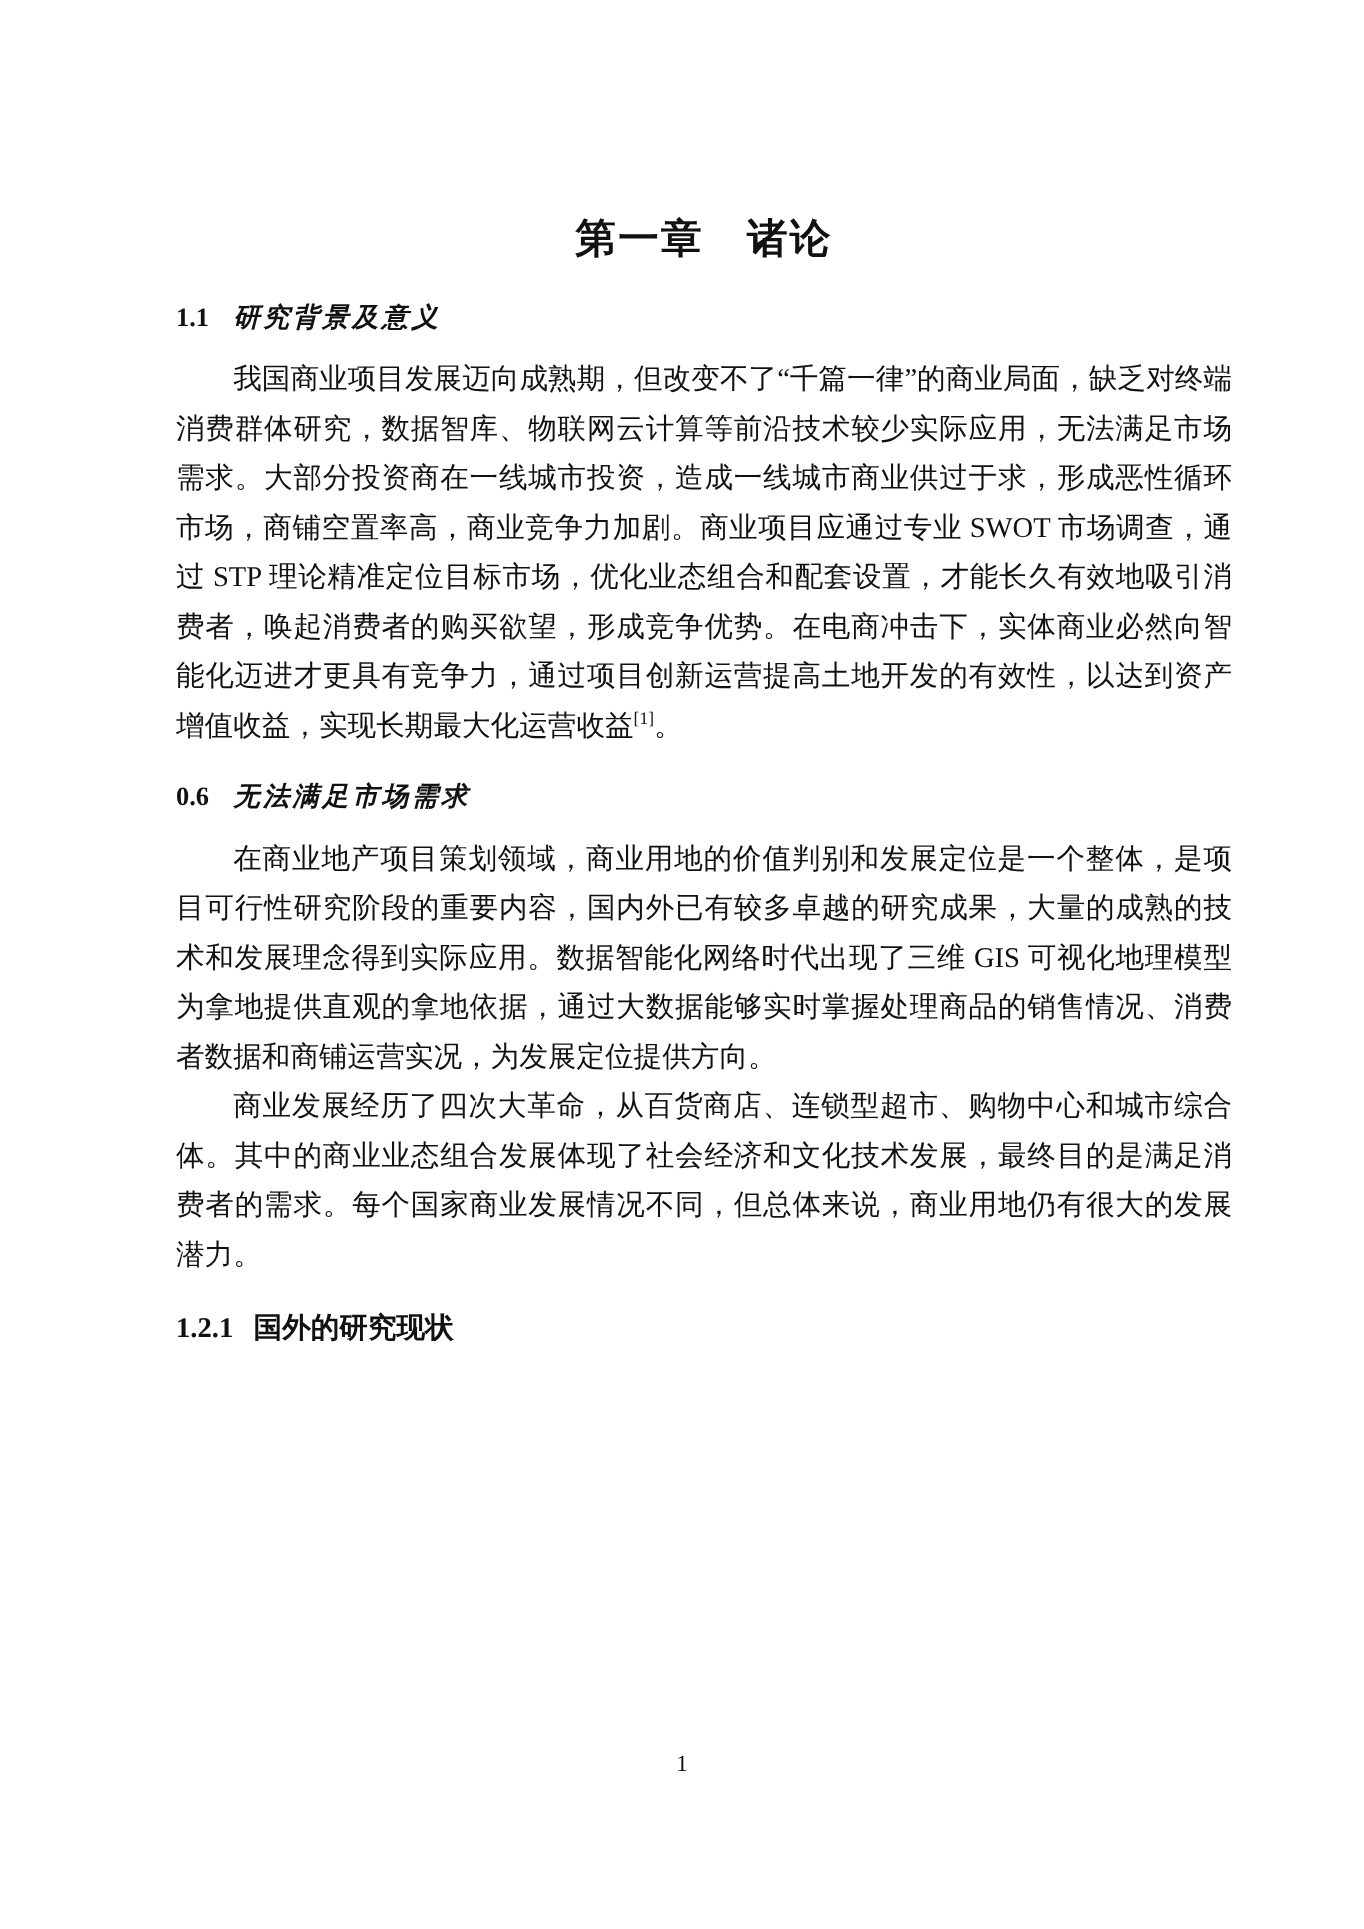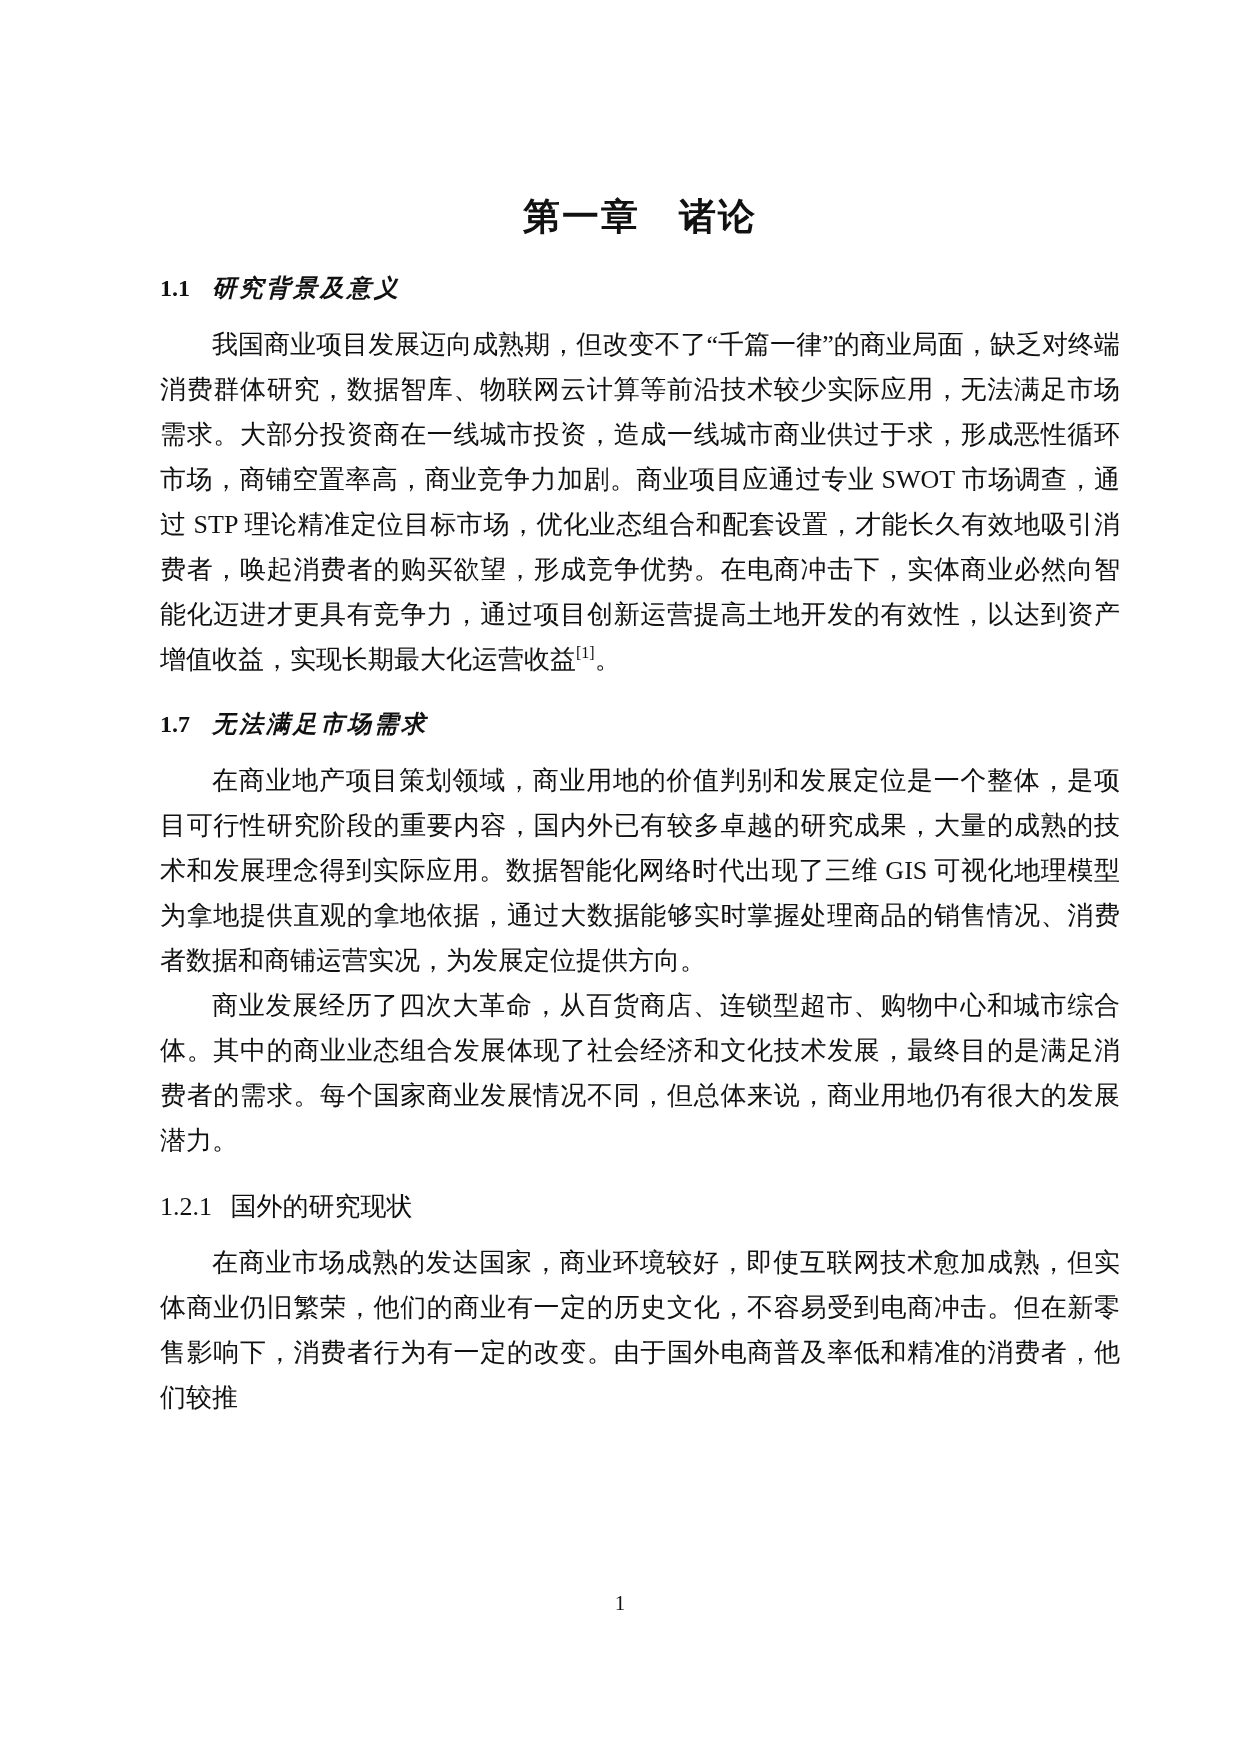--- a/index.html
+++ b/index.html
@@ -39,21 +39,21 @@
     font-style: normal;
     margin-right: 16px;
   }
   h2.sec .sec-title {
     
     font-style: italic;
     letter-spacing: 3px;
   }
   h3.subsec {
     font-size: 26px;
-    font-weight: normal;
+    font-weight: bold;
     margin: 26px 0 16px 0;
   }
   h3.subsec .sec-num {
     margin-right: 12px;
   }
   p.body-para {
     font-size: 26px;
     line-height: 45px;
     margin: 0;
     text-align: justify;
@@ -84,31 +84,30 @@
 
     <h2 class="sec">
       <span class="sec-num">1.1</span>
       <span class="sec-title">研究背景及意义</span>
     </h2>
 
 
     <p class="body-para"><span>我国商业项目发展迈向成熟期，但改变不了“千篇一律”的商业局面，缺乏对终端消费群体研究，数据智库、物联网云计算等前沿技术较少实际应用，无法满足市场需求。大部分投资商在一线城市投资，造成一线城市商业供过于求，形成恶性循环市场，商铺空置率高，商业竞争力加剧。商业项目应通过专业 SWOT 市场调查，通过 STP 理论精准定位目标市场，优化业态组合和配套设置，才能长久有效地吸引消费者，唤起消费者的购买欲望，形成竞争优势。在电商冲击下，实体商业必然向智能化迈进才更具有竞争力，通过项目创新运营提高土地开发的有效性，以达到资产增值收益，实现长期最大化运营收益</span><sup class="ref">[1]</sup><span>。</span></p>
 
     <h2 class="sec">
-      <span class="sec-num">1.7</span>
+      <span class="sec-num">0.6</span>
       <span class="sec-title">无法满足市场需求</span>
     </h2>
 
     <p class="body-para">在商业地产项目策划领域，商业用地的价值判别和发展定位是一个整体，是项目可行性研究阶段的重要内容，国内外已有较多卓越的研究成果，大量的成熟的技术和发展理念得到实际应用。数据智能化网络时代出现了三维 GIS 可视化地理模型为拿地提供直观的拿地依据，通过大数据能够实时掌握处理商品的销售情况、消费者数据和商铺运营实况，为发展定位提供方向。</p>
 
     <p class="body-para">商业发展经历了四次大革命，从百货商店、连锁型超市、购物中心和城市综合体。其中的商业业态组合发展体现了社会经济和文化技术发展，最终目的是满足消费者的需求。每个国家商业发展情况不同，但总体来说，商业用地仍有很大的发展潜力。</p>
 
     <h3 class="subsec">
       <span class="sec-num">1.2.1</span>
       <span class="subsec-title">国外的研究现状</span>
     </h3>
 
-    <p class="body-para">在商业市场成熟的发达国家，商业环境较好，即使互联网技术愈加成熟，但实体商业仍旧繁荣，他们的商业有一定的历史文化，不容易受到电商冲击。但在新零售影响下，消费者行为有一定的改变。由于国外电商普及率低和精准的消费者，他们较推</p>
 
   </div>
 
   <div class="page-number">1</div>
 </div>
 
 </body></html>

